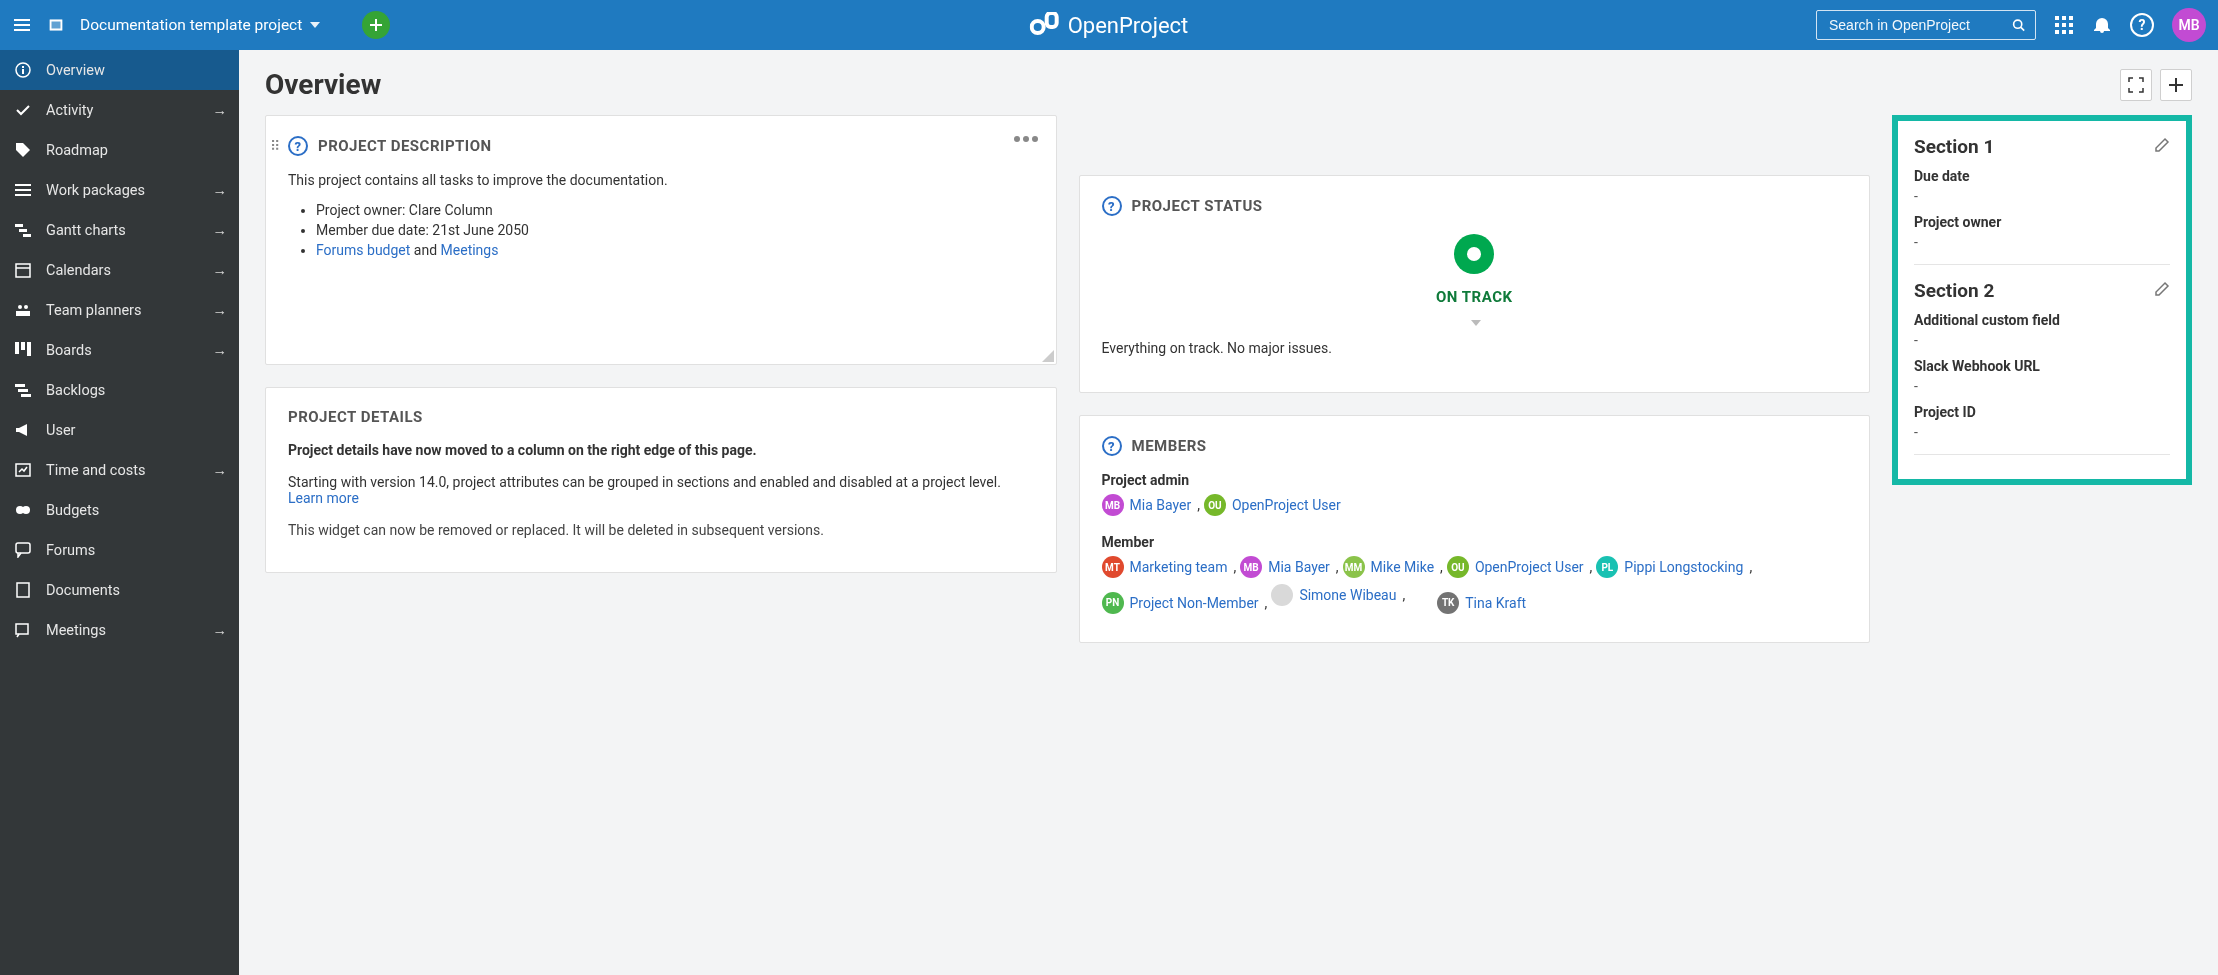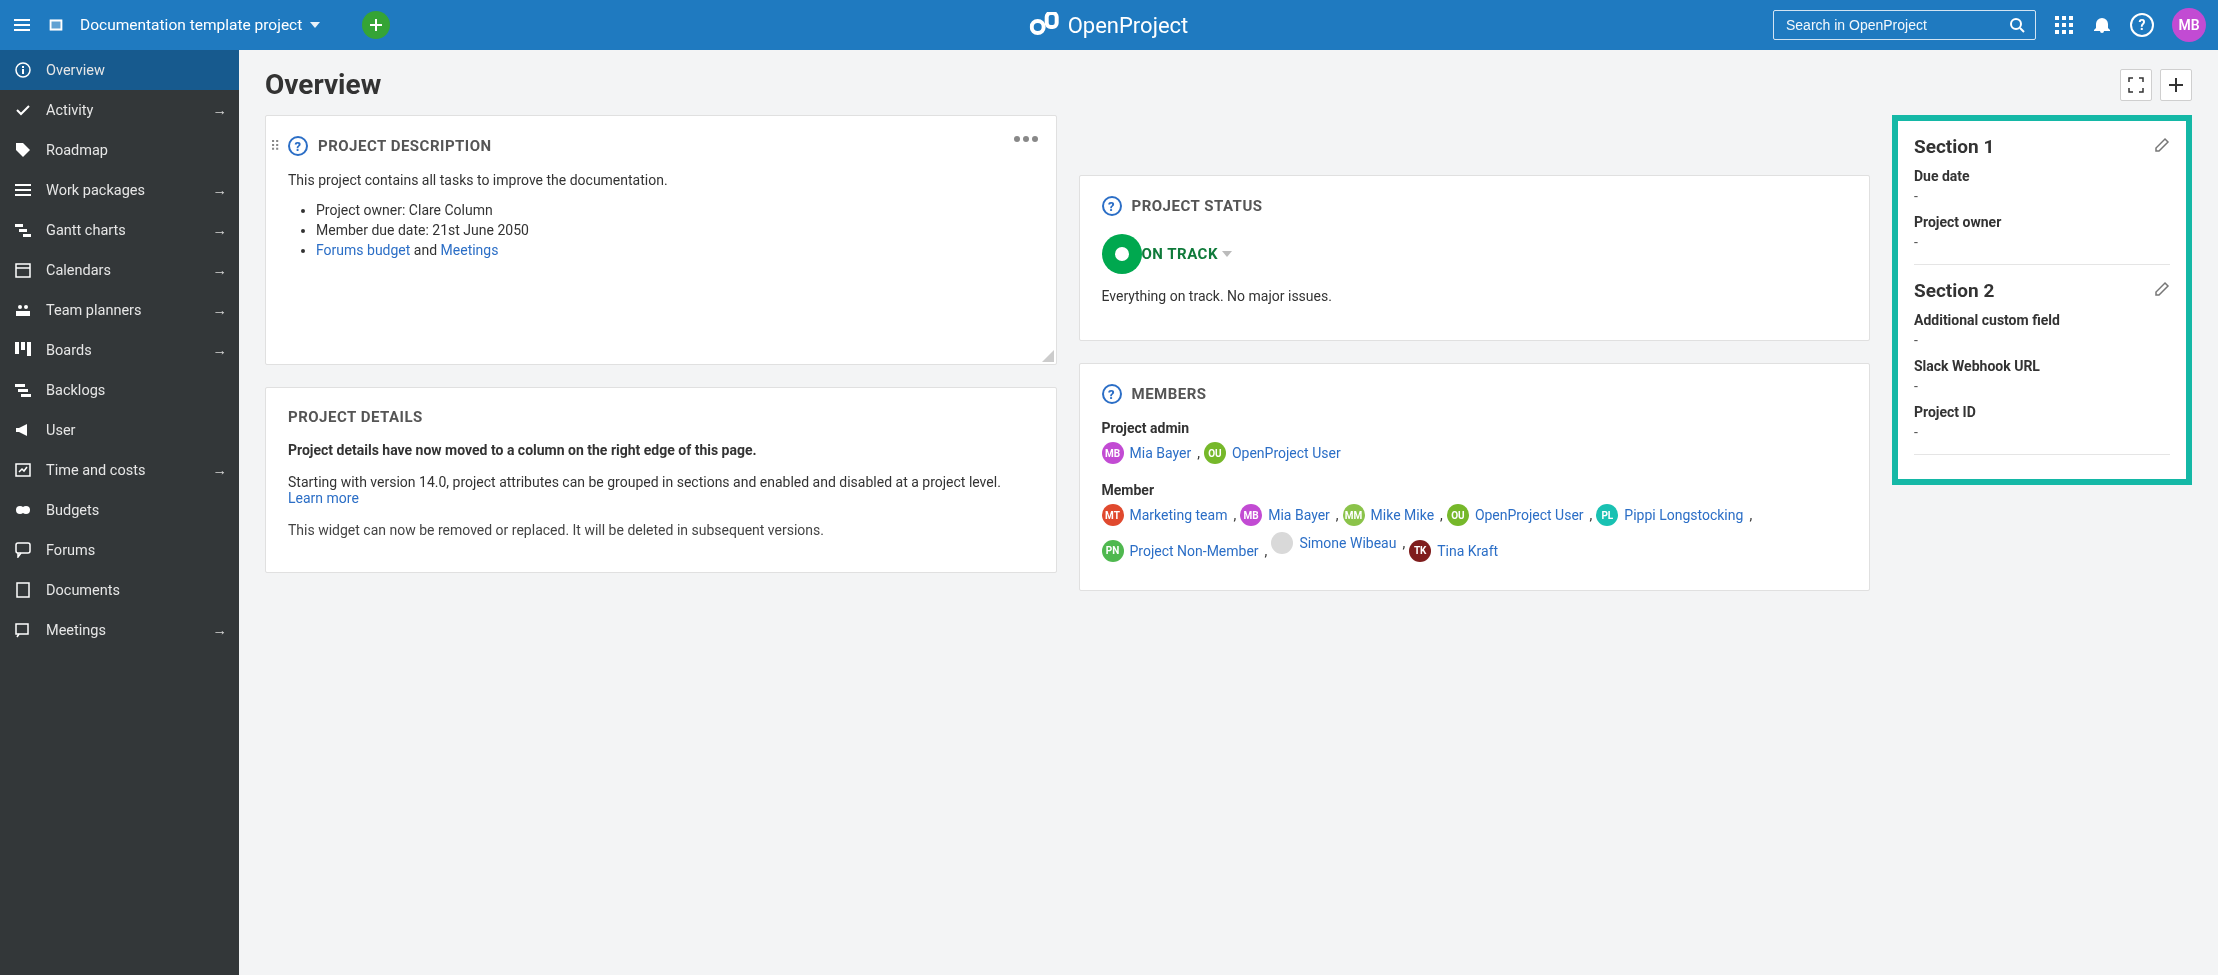--- a/index.html
+++ b/index.html
@@ -50,21 +50,21 @@
   .add-btn {
     width: 28px; height: 28px; border-radius: 50%;
     background: #35a435; display: inline-flex; align-items: center; justify-content: center;
     margin-left: 28px; cursor: pointer;
   }
   .logo { display: flex; align-items: center; gap: 8px; font-size: 22px; font-weight: 400; }
   .logo-mark { display: inline-flex; }
   .search-wrap {
     display: flex; align-items: center;
     border: 1px solid rgba(255,255,255,.8); border-radius: 2px;
-    padding: 4px 10px; width: 263px; height: 30px;
+    padding: 4px 10px; width: 220px; height: 30px;
     color: #fff;
   }
   .search-wrap input {
     background: transparent; border: 0; outline: 0; color: #fff; flex: 1; font-size: 14px;
   }
   .search-wrap input::placeholder { color: #fff; opacity: .95; }
   .avatar {
     width: 34px; height: 34px; border-radius: 50%; background: #c24bd3; color: #fff;
     display: inline-flex; align-items: center; justify-content: center;
     font-size: 14px; font-weight: 600;
@@ -119,21 +119,21 @@
     color: var(--op-link); font-weight: 800; font-size: 13px; text-transform: none;
   }
   .card .more { position: absolute; right: 18px; top: 20px; display: flex; gap: 3px; cursor: pointer; }
   .card .more span { width: 6px; height: 6px; border-radius: 50%; background: #888; }
   .drag-handle { position: absolute; left: 4px; top: 22px; color: #888; cursor: grab; font-size: 14px; letter-spacing: -1px; }
   .resize-tri { position: absolute; right: 2px; bottom: 2px; width: 0; height: 0; border-style: solid; border-width: 0 0 12px 12px; border-color: transparent transparent #ccc transparent; }
   .card a { color: var(--op-link); text-decoration: none; }
   .card ul { margin: 8px 0 0 14px; padding: 0 0 0 14px; }
   .card ul li { margin-bottom: 4px; }
 
-  .status-row { display: flex; align-items: center; margin: 18px 0 14px; }
+  .status-row { display: flex; align-items: center; gap: 14px; margin: 18px 0 14px; flex-direction: column; }
   .status-dot {
     width: 40px; height: 40px; border-radius: 50%; background: #00a84f;
     display: inline-flex; align-items: center; justify-content: center;
   }
   .status-dot::after { content: ""; width: 14px; height: 14px; background: #fff; border-radius: 50%; }
   .status-label { color: #0f7a3a; font-weight: 700; letter-spacing: .5px; font-size: 15px; }
   .status-caret { width: 0; height: 0; border-left: 5px solid transparent; border-right: 5px solid transparent; border-top: 6px solid #bbb; margin-left: 4px; }
 
   .details-card p { margin: 16px 0 12px; }
   .details-card .bold-lead { font-weight: 700; margin-bottom: 14px; }
@@ -497,21 +497,21 @@
                 <span>,</span>
               </span><span class="member-chip">
                 <span class="mini-avatar" style="background: rgb(79, 184, 79);">PN</span>
                 <a href="#">Project Non-Member</a>
                 <span>,</span>
               </span><span class="member-chip">
                 <span class="mini-avatar" style="background: rgb(217, 217, 217);"></span>
                 <a href="#">Simone Wibeau</a>
                 <span>,</span>
               </span><span class="member-chip">
-                <span class="mini-avatar" style="background: #7f1d1d;">TK</span>
+                <span class="mini-avatar" style="background: #737373; margin-left: 28px;">TK</span>
                 <a href="#">Tina Kraft</a>
               </span></div>
         </div>
       </div>
 
       <aside class="right-panel">
         <div class="section-head">
           <span>Section 1</span>
           <span class="pencil">
             <svg width="16" height="16" viewBox="0 0 16 16" fill="none" stroke="#777" stroke-width="1.5">

